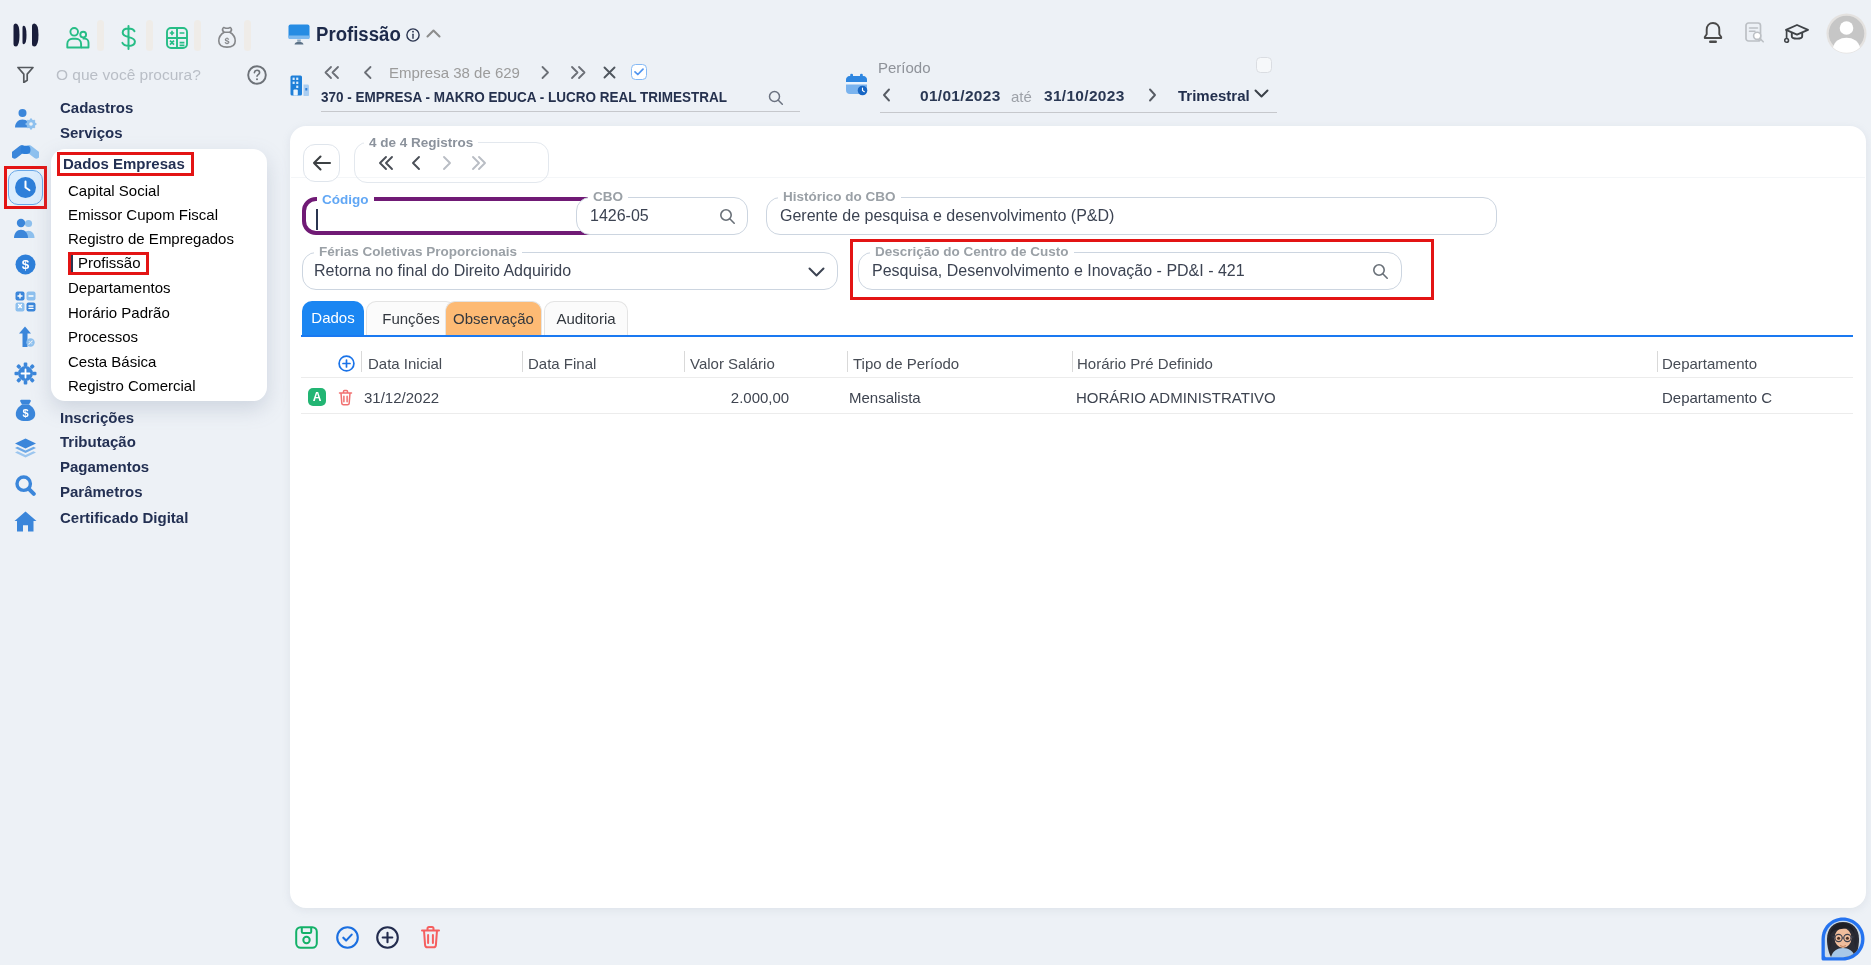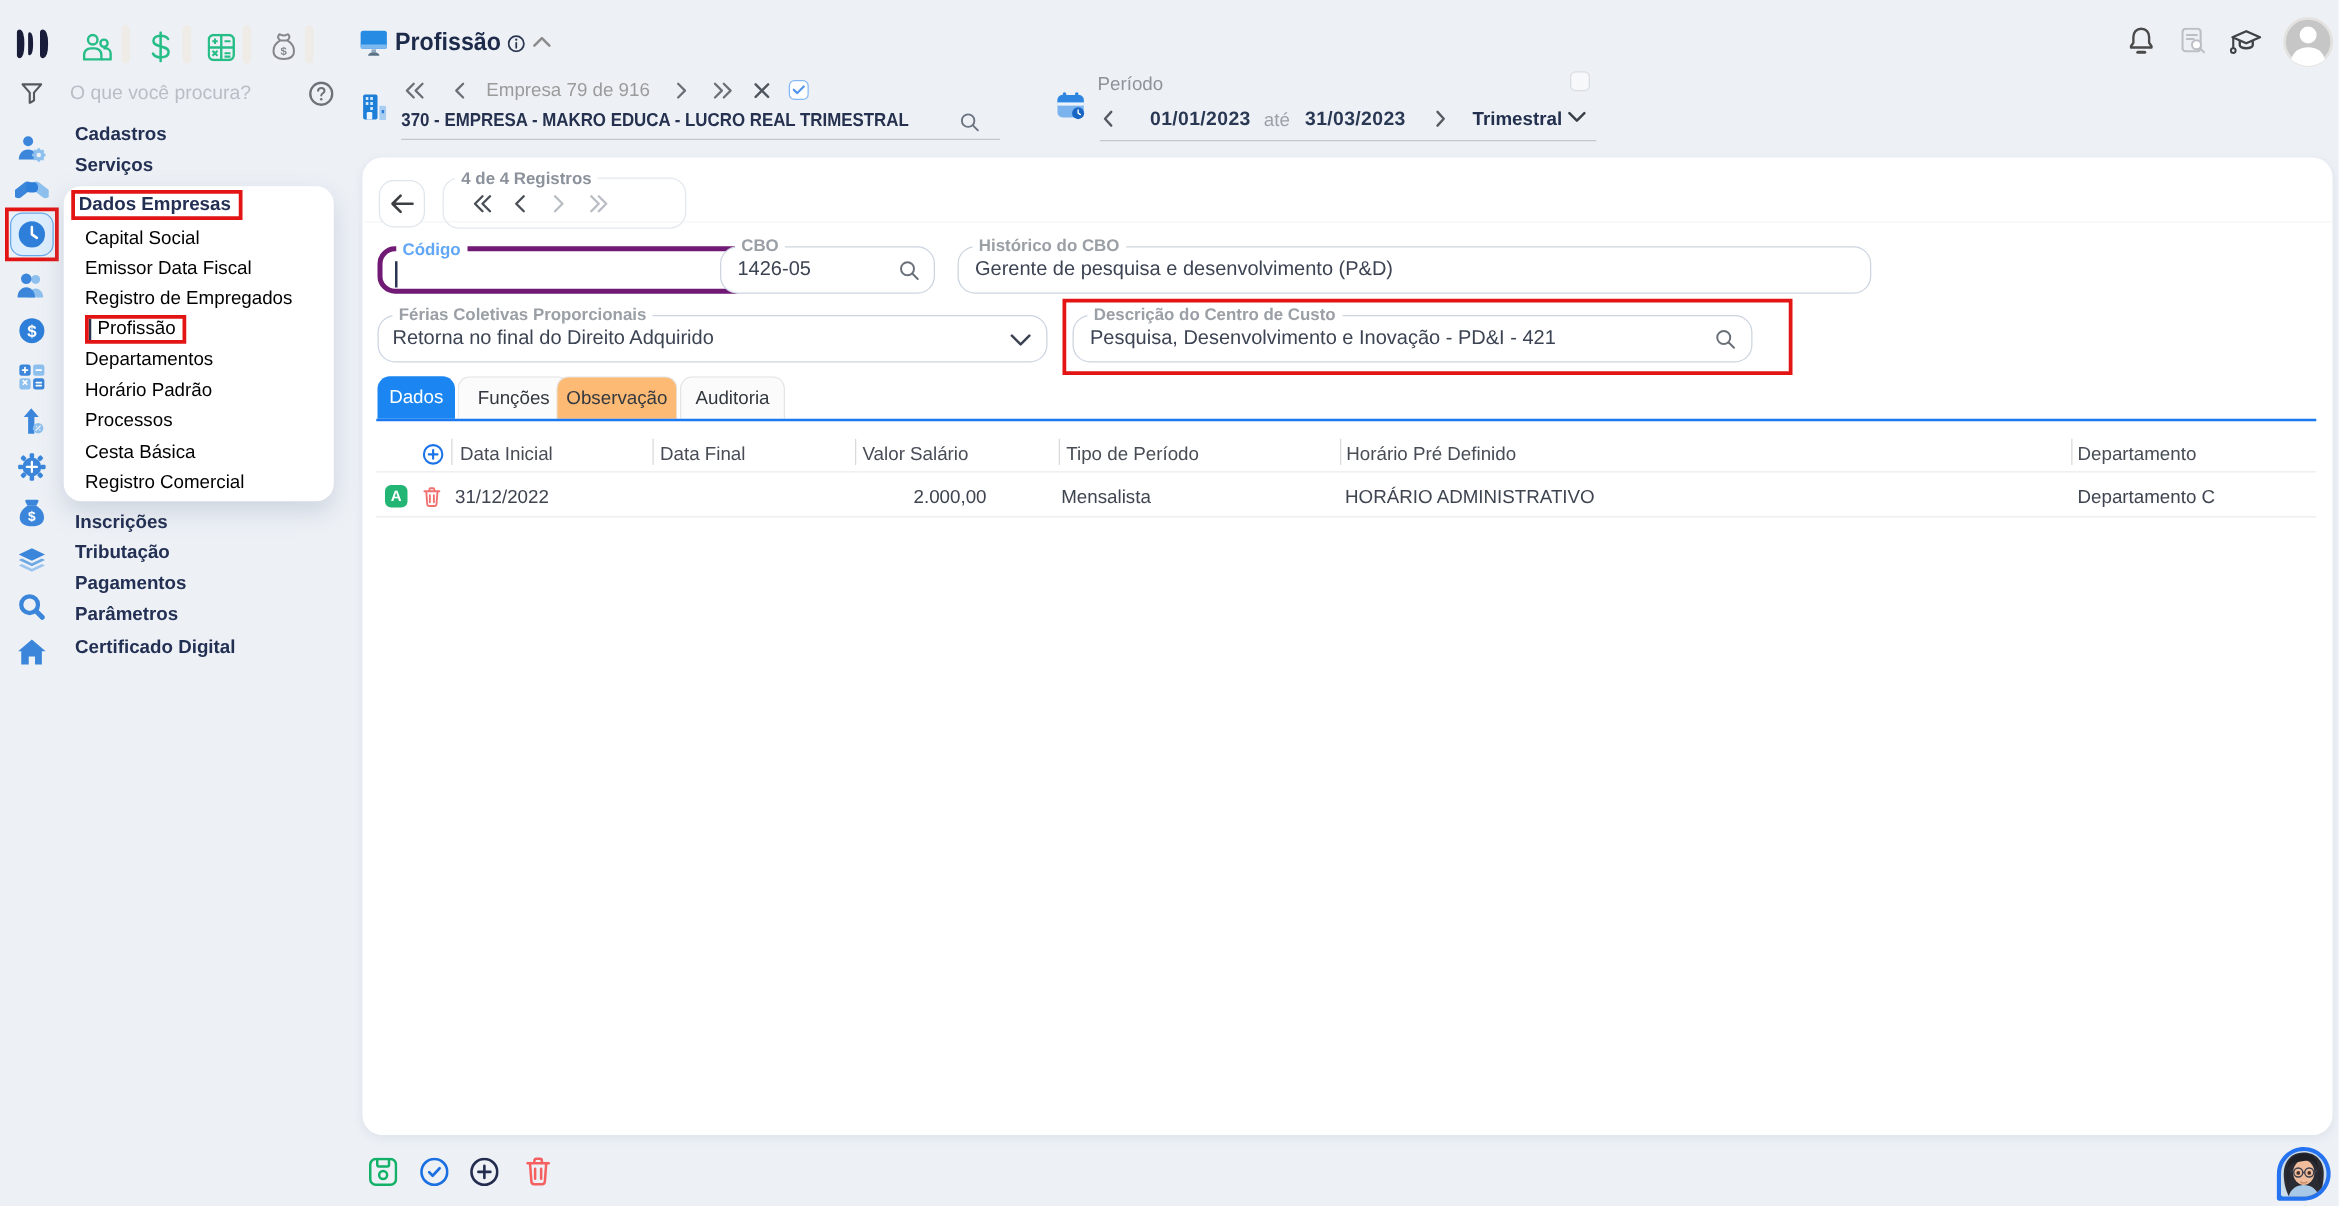--- a/index.html
+++ b/index.html
@@ -185,21 +185,21 @@
     <rect x="3.4" y="14.5" width="4.4" height="6" rx="1" fill="#eaf4fd"></rect>
     <path d="M13.5 9.5h4c0.8 0 1.5 0.7 1.5 1.5v9c0 0.6-0.4 1-1 1h-4.5z" fill="#a9cdf1"></path>
     <rect x="15.3" y="13" width="2" height="2.6" rx="0.4" fill="#2e7fd9"></rect>
   </svg>
 <svg class="abs" style="left:323px;top:65px" width="17" height="15" viewBox="0 0 17 15">
     <path d="M8 2L2.5 7.5 8 13M15 2L9.5 7.5 15 13" fill="none" stroke="#6b6f76" stroke-width="1.8" stroke-linecap="round" stroke-linejoin="round"></path>
   </svg>
 <svg class="abs" style="left:363px;top:65px" width="10" height="15" viewBox="0 0 10 15">
     <path d="M7.5 2L2 7.5 7.5 13" fill="none" stroke="#6b6f76" stroke-width="1.8" stroke-linecap="round" stroke-linejoin="round"></path>
   </svg>
-<div class="abs" style="left:389px;top:64px;font-size:15px;color:#9b9b9b">Empresa 79 de 916</div>
+<div class="abs" style="left:389px;top:64px;font-size:15px;color:#9b9b9b">Empresa 38 de 629</div>
 <svg class="abs" style="left:540px;top:65px" width="10" height="15" viewBox="0 0 10 15">
     <path d="M2.5 2L8 7.5 2.5 13" fill="none" stroke="#6b6f76" stroke-width="1.8" stroke-linecap="round" stroke-linejoin="round"></path>
   </svg>
 <svg class="abs" style="left:570px;top:65px" width="17" height="15" viewBox="0 0 17 15">
     <path d="M2 2l5.5 5.5L2 13M9 2l5.5 5.5L9 13" fill="none" stroke="#6b6f76" stroke-width="1.8" stroke-linecap="round" stroke-linejoin="round"></path>
   </svg>
 <svg class="abs" style="left:603px;top:66px" width="13" height="13" viewBox="0 0 13 13">
     <path d="M1.5 1.5l10 10M11.5 1.5l-10 10" stroke="#4f565e" stroke-width="1.9" stroke-linecap="round"></path>
   </svg>
 <div class="abs" style="left:631px;top:64px;width:16px;height:16px;border:1.5px solid #85b9f5;border-radius:4.5px;background:#fff"></div>
@@ -221,21 +221,21 @@
     <rect x="15" y="0.8" width="2.8" height="4.6" rx="1.3" fill="#2e86e0"></rect>
     <circle cx="17.5" cy="17.5" r="4.8" fill="#1766c4"></circle>
     <path d="M17.5 15v2.5l1.8 1.2" fill="none" stroke="#fff" stroke-width="1.1" stroke-linecap="round"></path>
   </svg>
 <div class="abs" style="left:878px;top:59px;font-size:15px;color:#8e9299">Período</div>
 <svg class="abs" style="left:882px;top:88px" width="9" height="14" viewBox="0 0 9 14">
     <path d="M7 1.5L2 7l5 5.5" fill="none" stroke="#565b63" stroke-width="1.9" stroke-linecap="round" stroke-linejoin="round"></path>
   </svg>
 <div class="abs" style="left:920px;top:87px;font-size:15.5px;font-weight:bold;color:#2a3854;letter-spacing:.3px">01/01/2023</div>
 <div class="abs" style="left:1011px;top:88px;font-size:15px;color:#9da1a8">até</div>
-<div class="abs" style="left:1044px;top:87px;font-size:15.5px;font-weight:bold;color:#2a3854;letter-spacing:.3px">31/03/2023</div>
+<div class="abs" style="left:1044px;top:87px;font-size:15.5px;font-weight:bold;color:#2a3854;letter-spacing:.3px">31/10/2023</div>
 <svg class="abs" style="left:1148px;top:88px" width="9" height="14" viewBox="0 0 9 14">
     <path d="M2 1.5L7 7l-5 5.5" fill="none" stroke="#565b63" stroke-width="1.9" stroke-linecap="round" stroke-linejoin="round"></path>
   </svg>
 <div class="abs" style="left:1178px;top:87px;font-size:15px;font-weight:bold;color:#222f4d">Trimestral</div>
 <svg class="abs" style="left:1254px;top:89px" width="15" height="10" viewBox="0 0 15 10">
     <path d="M1.5 1.5l6 6 6-6" fill="none" stroke="#3a4048" stroke-width="2" stroke-linecap="round" stroke-linejoin="round"></path>
   </svg>
 <div class="abs" style="left:880px;top:112px;width:397px;height:1px;background:#c6c8cc"></div>
 <div class="abs" style="left:1256px;top:57px;width:16px;height:16px;border:1.5px solid #dadde2;border-radius:4.5px;background:#f6f8fa"></div>
 
@@ -343,21 +343,21 @@
 <svg class="abs" style="left:14px;top:511px" width="23" height="21" viewBox="0 0 23 21">
     <path d="M11.5 0.5L22.5 10h-3v10.5h-5.5v-6.3h-5v6.3H3V10H0.5z" fill="#3b86da"></path>
   </svg>
 
 <div class="mi" style="top:99px">Cadastros</div>
 <div class="mi" style="top:123.5px">Serviços</div>
 <div class="abs" style="left:51px;top:149px;width:216px;height:252px;background:#fff;border-radius:14px;box-shadow:0 8px 20px rgba(125,140,165,.28)"></div>
 <div class="mi" style="left:63px;top:155px">Dados Empresas</div>
 <div class="redbox" style="left:57px;top:152px;width:137px;height:24px"></div>
 <div class="smi" style="top:182px">Capital Social</div>
-<div class="smi" style="top:206px">Emissor Data Fiscal</div>
+<div class="smi" style="top:206px">Emissor Cupom Fiscal</div>
 <div class="smi" style="top:230px">Registro de Empregados</div>
 <div class="abs" style="left:71px;top:255px;width:1.5px;height:17px;background:#2a3550"></div>
 <div class="smi" style="left:78px;top:254px">Profissão</div>
 <div class="redbox" style="left:68px;top:252px;width:81px;height:23px"></div>
 <div class="smi" style="top:279px">Departamentos</div>
 <div class="smi" style="top:304px">Horário Padrão</div>
 <div class="smi" style="top:328px">Processos</div>
 <div class="smi" style="top:353px">Cesta Básica</div>
 <div class="smi" style="top:377px">Registro Comercial</div>
 <div class="mi" style="top:409px">Inscrições</div>

